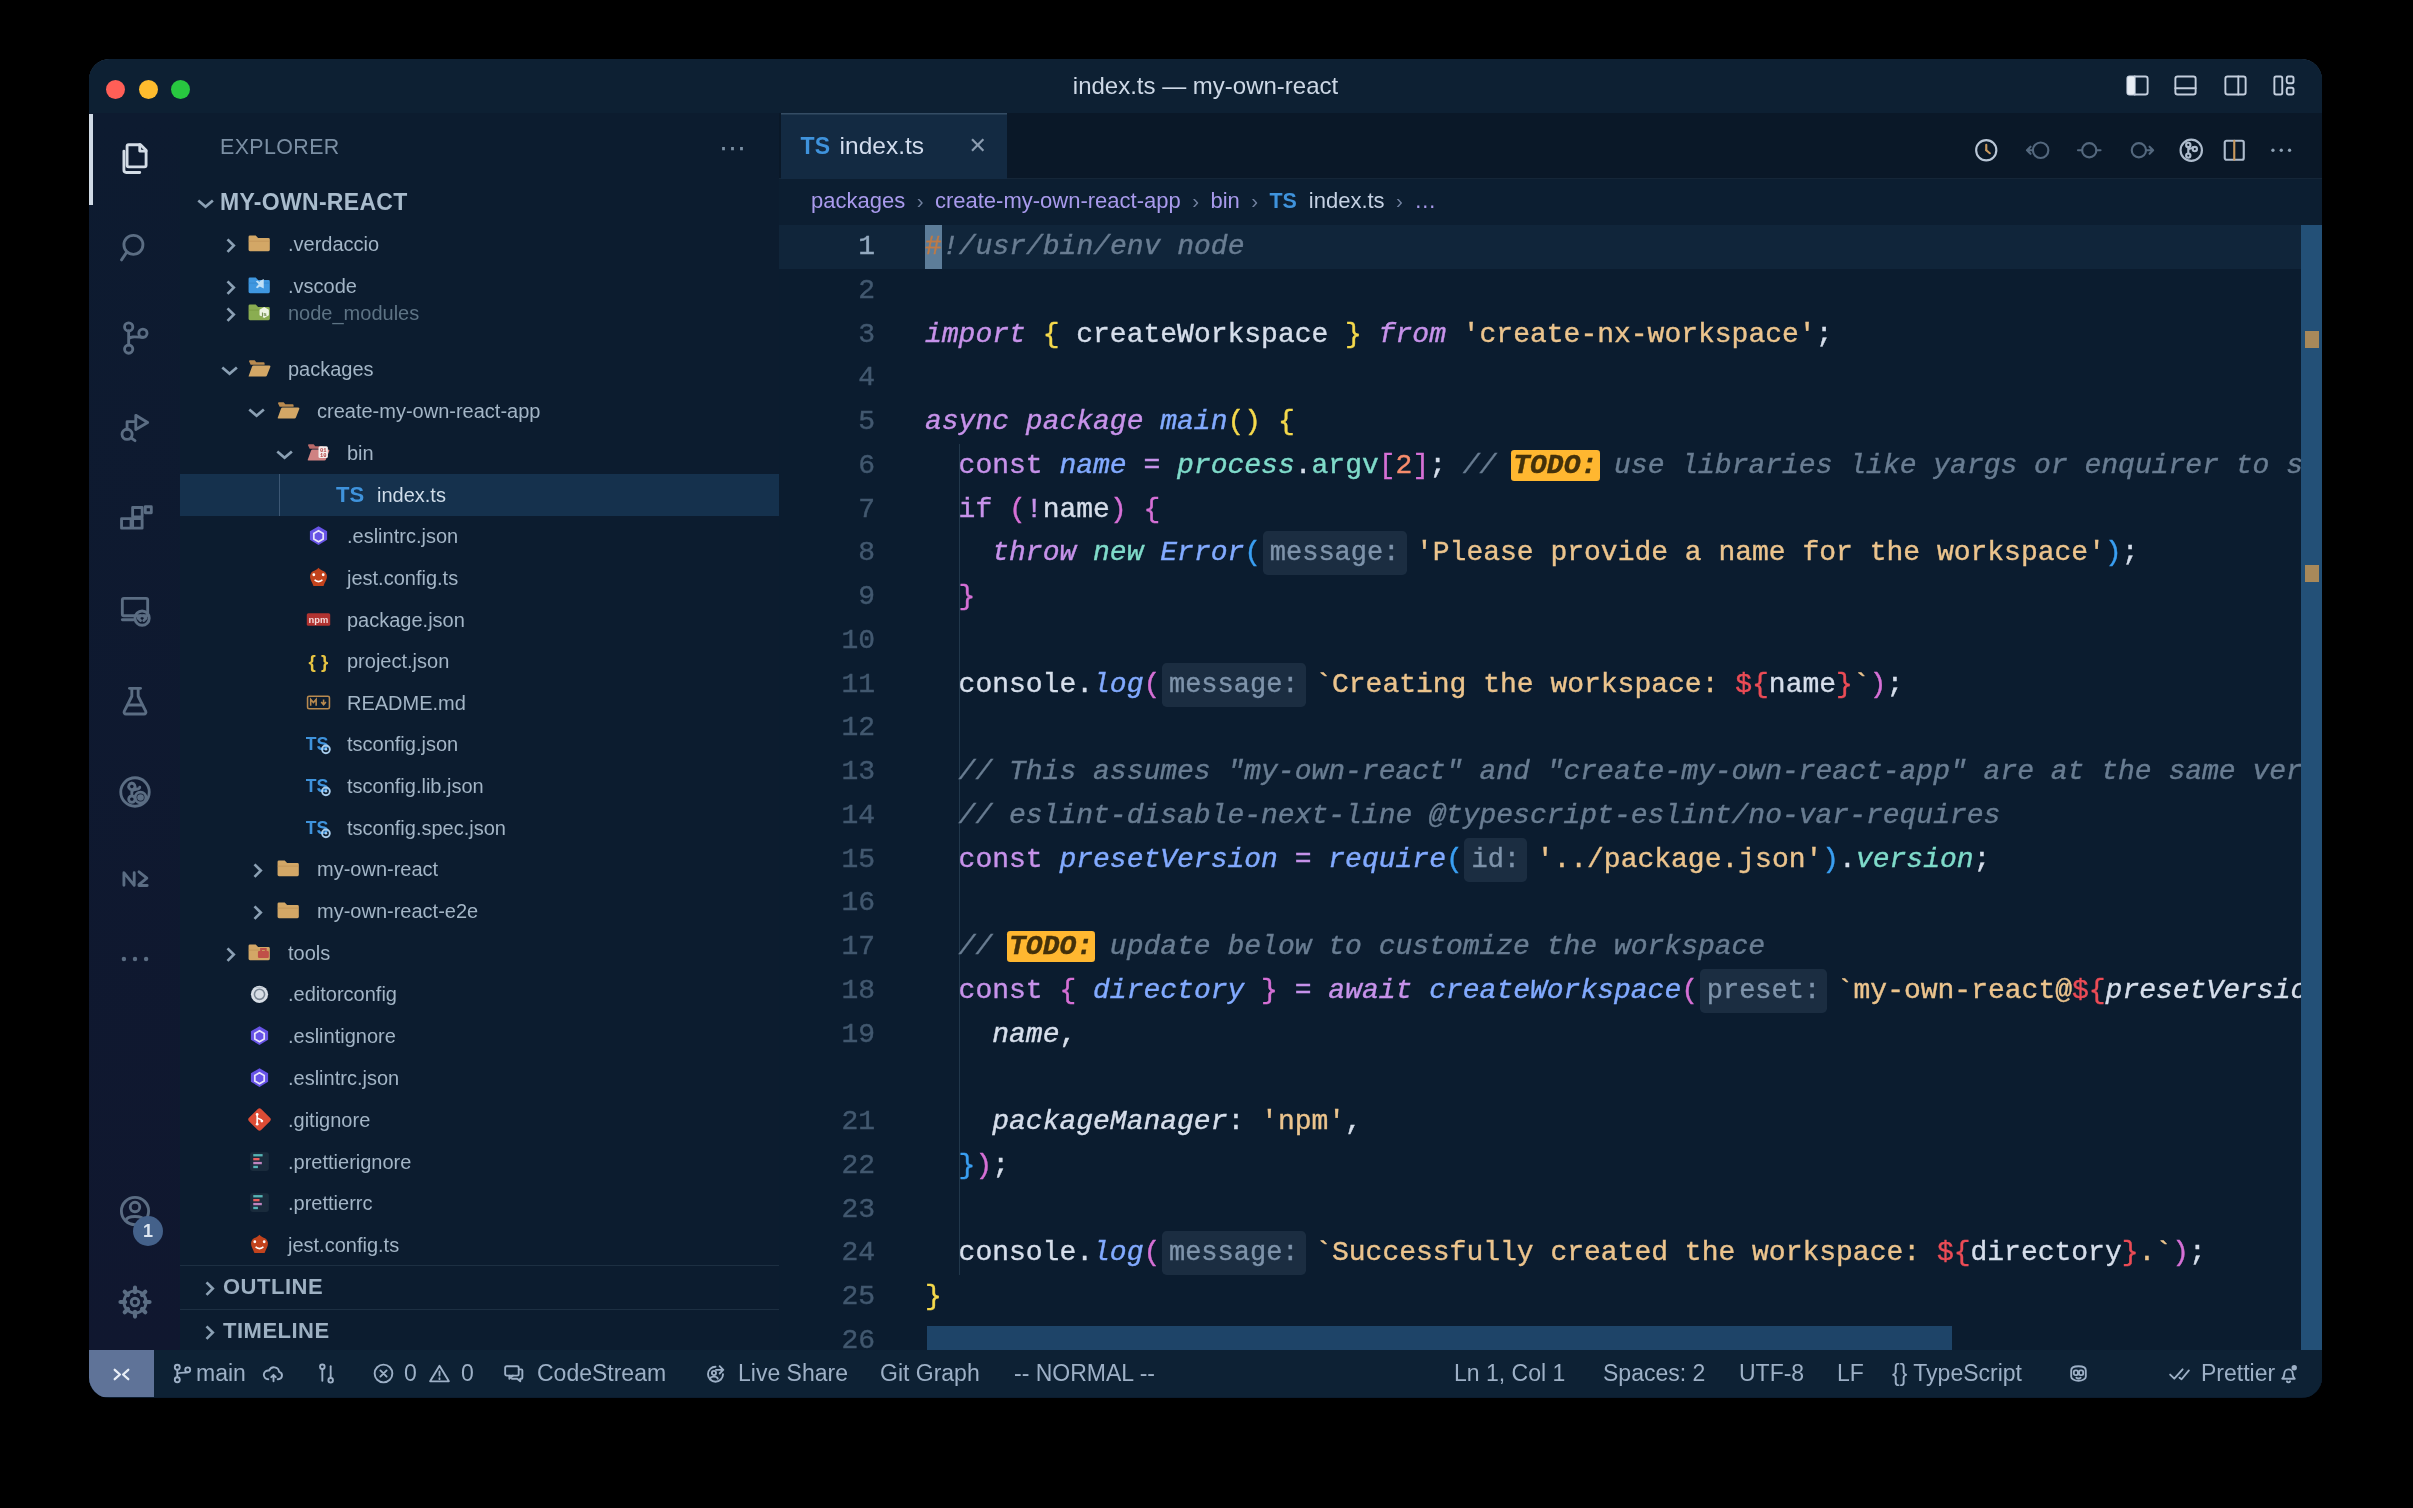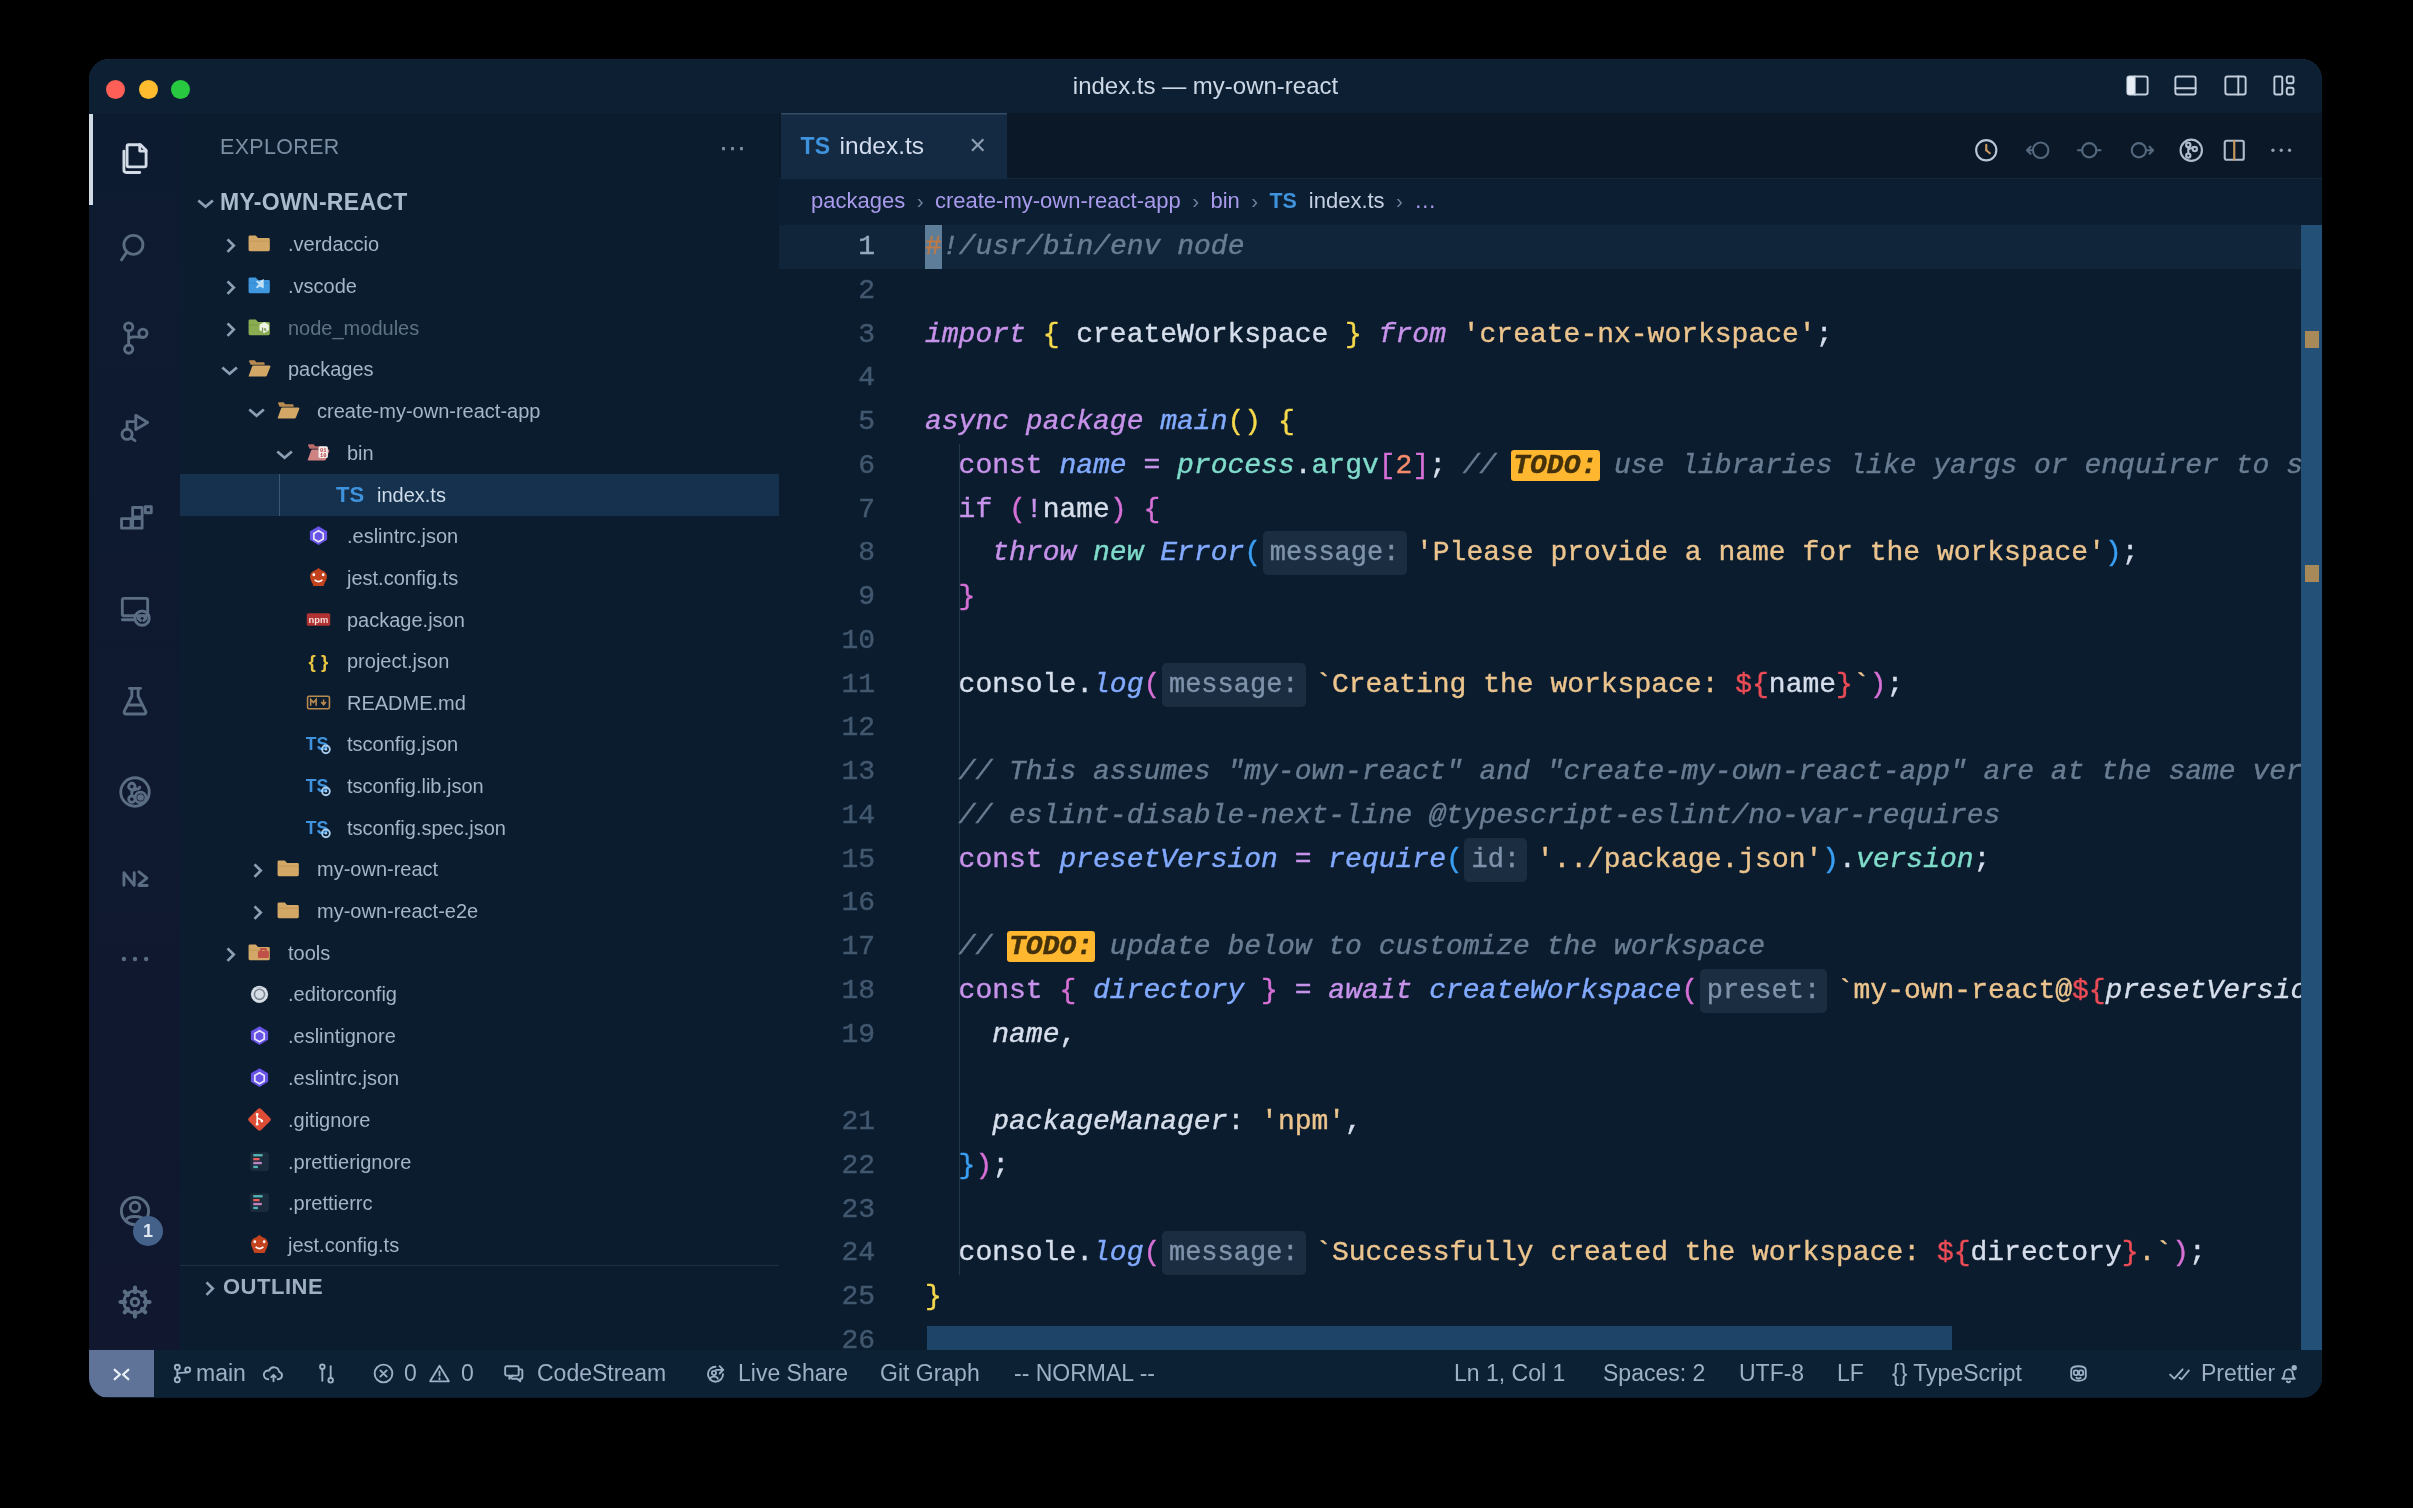--- a/index.html
+++ b/index.html
@@ -189,21 +189,21 @@
           <svg class="chev" style="left:35px" viewBox="0 0 24 24" stroke="currentColor" fill="none">
             <path d="M12 8 l6 6 -6 6" stroke-width="2.6"></path>
           </svg>
           <span class="fico" style="left:67px"><svg viewBox="0 0 32 32" fill="none">
               <path d="M2 7.5 a1.8 1.8 0 0 1 1.8-1.8 h7.4 l3 3.4 h13.2 a1.8 1.8 0 0 1 1.8 1.8 V24 a1.8 1.8 0 0 1 -1.8 1.8 H3.8 A1.8 1.8 0 0 1 2 24 Z" fill="#3f97e0" stroke="none"></path>
               <path d="M2 12 h27.2 v2 H2 Z" fill="#2d7ec4" stroke="none" opacity=".35"></path>
               <path d="M20 10 l7 -3.5 v17 l-7 -3.5 -4.5 3 -2.5 -2 5 -5 -5 -5 2.5 -2 4.5 3 z" fill="#bfe0f7" stroke="none" transform="translate(2,3) scale(.72)"></path>
             </svg></span>
           <span class="lbl" style="left:108px;">.vscode</span>
         </div>
-        <div class="row" style="top:194px">
+        <div class="row" style="top:179px">
           <svg class="chev" style="left:35px" viewBox="0 0 24 24" stroke="currentColor" fill="none">
             <path d="M12 8 l6 6 -6 6" stroke-width="2.6"></path>
           </svg>
           <span class="fico" style="left:67px"><svg viewBox="0 0 32 32" fill="none">
               <path d="M2 7.5 a1.8 1.8 0 0 1 1.8-1.8 h7.4 l3 3.4 h13.2 a1.8 1.8 0 0 1 1.8 1.8 V24 a1.8 1.8 0 0 1 -1.8 1.8 H3.8 A1.8 1.8 0 0 1 2 24 Z" fill="#8aad51" stroke="none"></path>
               <path d="M2 12 h27.2 v2 H2 Z" fill="#6f9138" stroke="none" opacity=".35"></path>
               <path d="M22 9 l6 3.5 v7 l-6 3.5 -6 -3.5 v-7 Z" fill="#eef5e4" stroke="none"></path>
               <text x="22" y="21" font-size="8" fill="#5a7a34" text-anchor="middle" font-family="Liberation Sans" font-weight="bold" stroke="none">js</text>
             </svg></span>
           <span class="lbl" style="left:108px;color:#5d7384;">node_modules</span>
@@ -398,20 +398,26 @@
               <circle cx="22" cy="12.5" r="1.8" fill="#fff" stroke="none"></circle>
               <path d="M11 19 c2.5 3 7.5 3 10 0" stroke="#fff" stroke-width="2" fill="none"></path>
             </svg></span>
           <span class="lbl" style="left:108px;">jest.config.ts</span>
         </div>
         <div class="row sechead" style="top:1152px">
           <svg class="chev" style="left:14.2px" viewBox="0 0 24 24" stroke="currentColor" fill="none">
             <path d="M12 8 l6 6 -6 6" stroke-width="2.6"></path>
           </svg>
           <span class="lbl" style="left:43px">OUTLINE</span>
+        </div>
+        <div class="row sechead" style="top:1196px">
+          <svg class="chev" style="left:14.2px" viewBox="0 0 24 24" stroke="currentColor" fill="none">
+            <path d="M12 8 l6 6 -6 6" stroke-width="2.6"></path>
+          </svg>
+          <span class="lbl" style="left:43px">TIMELINE</span>
         </div>
     </div>
     <div class="editor">
       <div class="tabs">
           <div class="tab">
             <span class="ts">TS</span>
             <span class="fn">index.ts</span>
             <span class="x">✕</span>
           </div>
           <svg class="eico" style="left:1193px;color:#b9c6d6" viewBox="0 0 24 24" stroke="currentColor" fill="none" stroke-width="1.8" stroke-linecap="round" stroke-linejoin="round">

